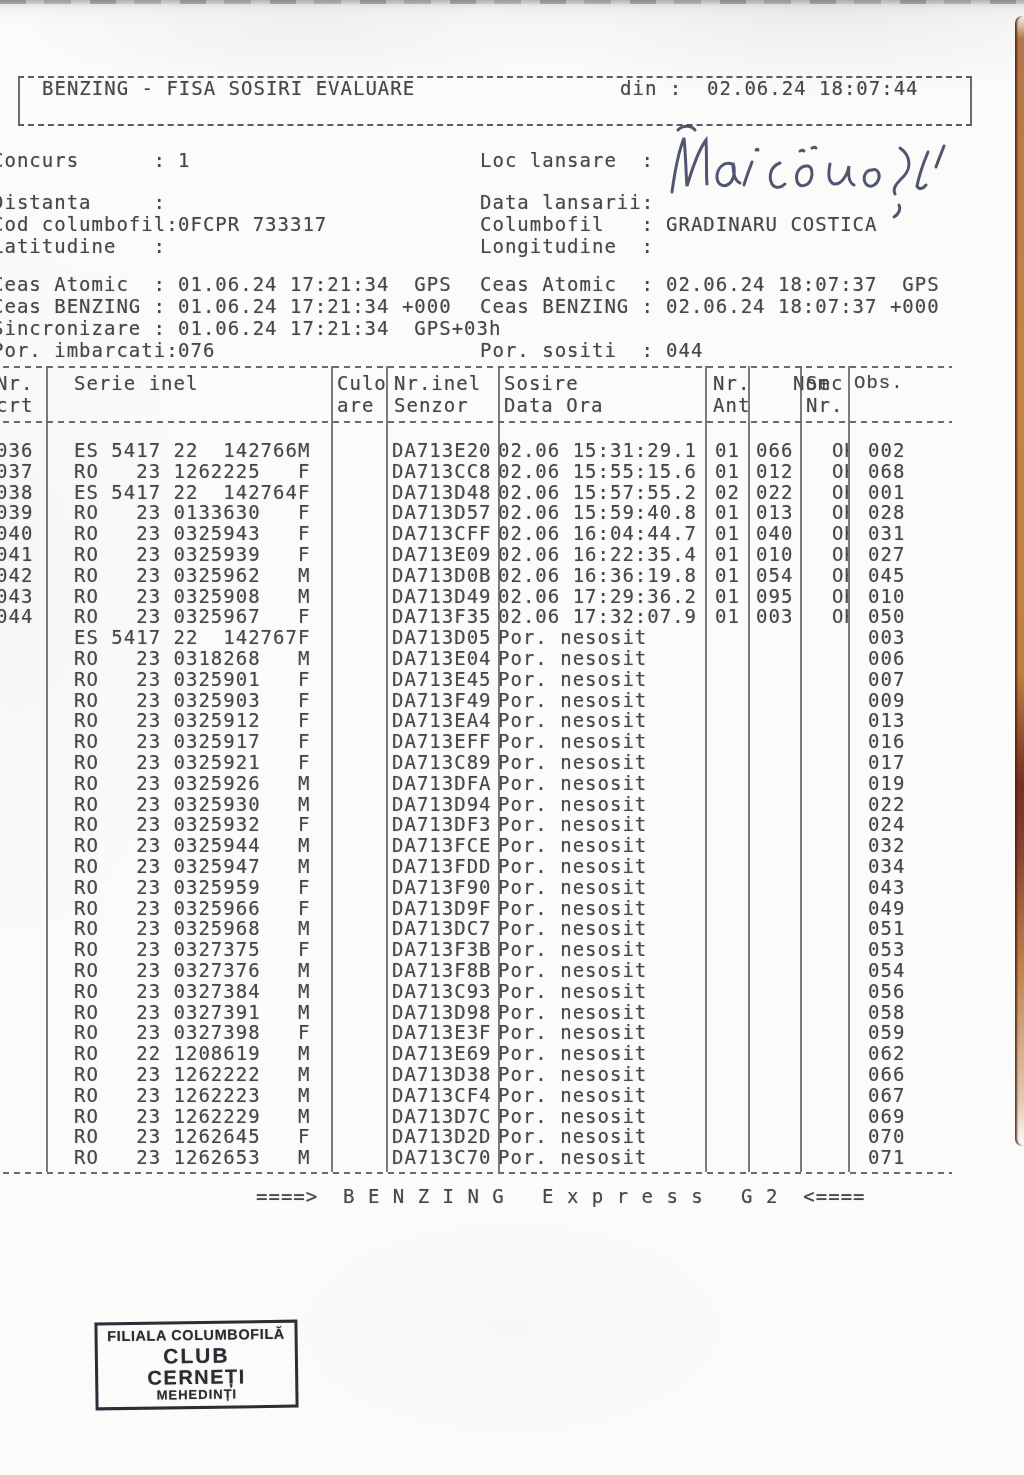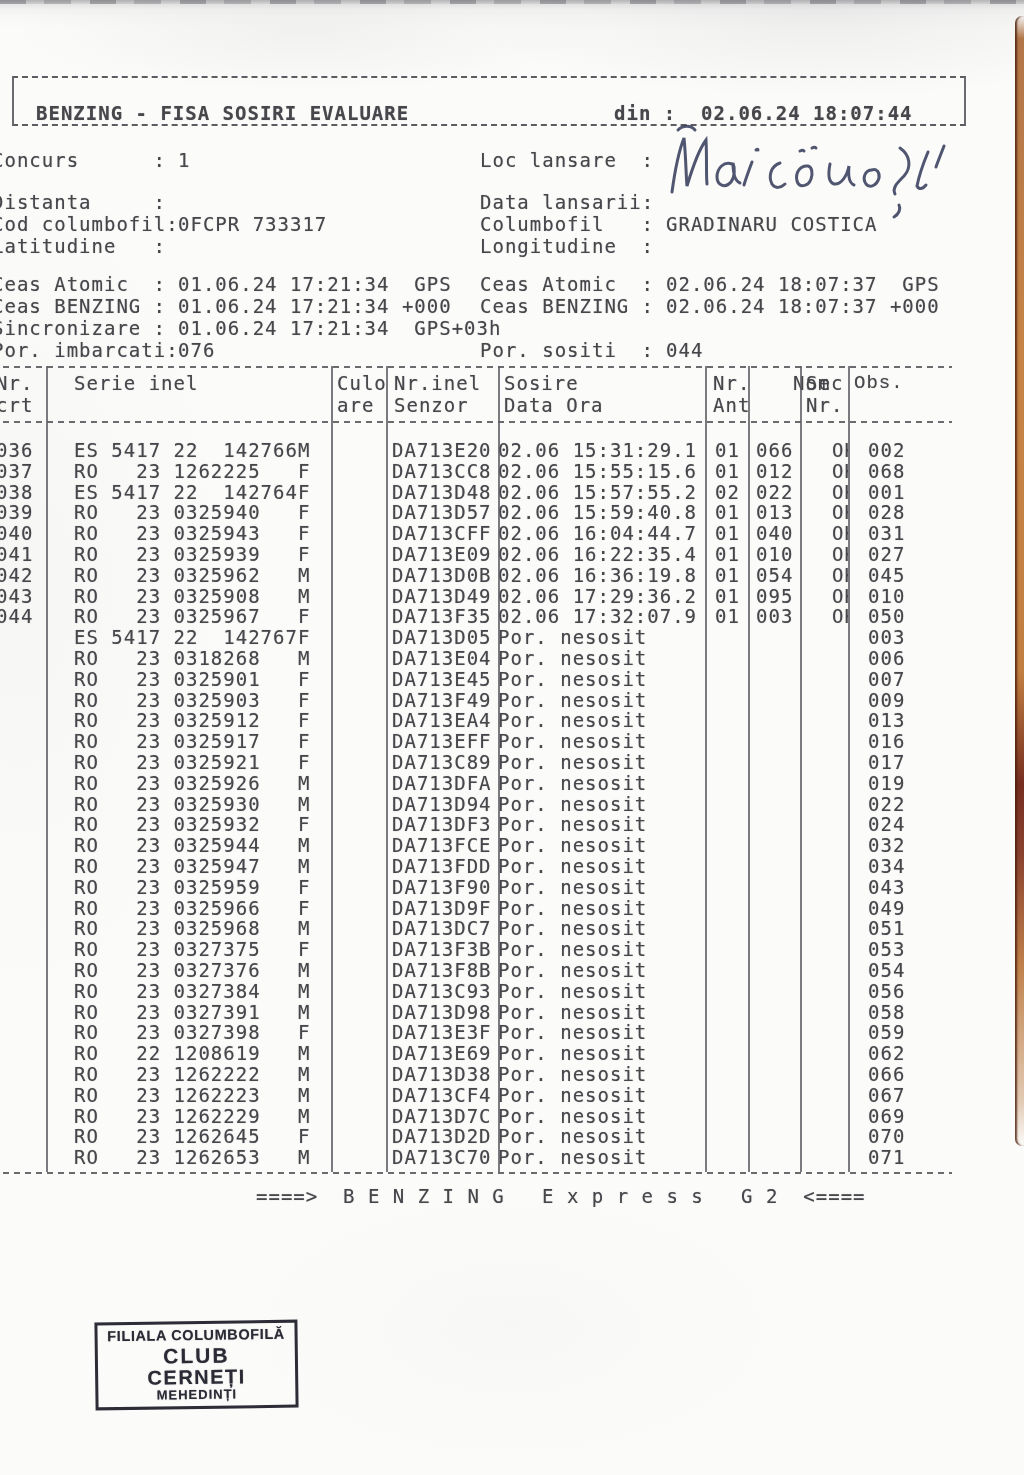--- a/index.html
+++ b/index.html
@@ -28,24 +28,24 @@
       rgba(190,190,196,.14) 9px, rgba(215,215,220,.10) 16px, rgba(255,255,255,0) 27px);}
   .scan-top-line{position:absolute;top:0;left:0;right:0;height:4px;opacity:.55;filter:blur(.4px);
     background:repeating-linear-gradient(90deg, rgba(80,80,88,.8) 0 26px, rgba(80,80,88,.25) 26px 44px, rgba(80,80,88,.6) 44px 71px, rgba(80,80,88,.15) 71px 90px);}
   .scan-right{position:absolute;top:16px;right:0;width:9px;height:1130px;border-radius:7px 0 0 7px;
     box-shadow:inset 3px 0 2px -1px rgba(75,32,12,.85);
     background:linear-gradient(180deg, rgba(160,90,40,0) 0%, rgba(165,95,42,.85) 2%,
       rgba(195,125,60,.95) 30%, rgba(190,120,55,.95) 58%,
       rgba(110,35,20,.95) 68%, rgba(125,45,25,.9) 74%,
       rgba(185,115,55,.9) 84%, rgba(180,110,50,.35) 96%, rgba(180,110,50,0) 100%);}
   
-  .hbox{position:absolute;left:12px;top:76px;width:950px;height:46px;
+  .hbox{position:absolute;left:18px;top:76px;width:950px;height:46px;
     border-top:2px dashed #5c5c62;border-bottom:2px dashed #5c5c62;
     border-left:2px solid #6a6a70;border-right:2px solid #6a6a70;
-    display:flex;align-items:flex-end;font-weight:bold;}
+    display:flex;align-items:flex-start;}
   .hbox .title{padding-left:22px;white-space:pre;}
   .hbox .din{position:absolute;left:600px;white-space:pre;}
   
   .sep{position:absolute;left:-8px;width:960px;height:2px;opacity:.9;
     background:repeating-linear-gradient(90deg,#5a5a60 0 6px, transparent 6px 11px);}
   .vline{position:absolute;top:366px;height:806px;width:2px;background:#5a5a60;opacity:.8;}
   .thead,.trow{display:grid;grid-template-columns:54px 285px 55px 112px 207px 43px 52px 48px 104px;}
   .thead{position:absolute;left:-8px;top:372px;width:960px;}
   .thead .hcell{white-space:pre-line;line-height:22px;}
   .tbody{position:absolute;left:-8px;top:440px;width:960px;}
@@ -170,21 +170,21 @@
       <div class="cell c-culoare"></div>
       <div class="cell c-senzor">DA713D48</div>
       <div class="cell c-sosire">02.06 15:57:55.2</div>
       <div class="cell c-ant">02</div>
       <div class="cell c-nom">022</div>
       <div class="cell c-sec">OK</div>
       <div class="cell c-obs">001</div>
     </div>
     <div class="trow">
       <div class="cell c-nr">039</div>
-      <div class="cell c-serie">RO   23 0325940   F</div>
+      <div class="cell c-serie">RO   23 0133630   F</div>
       <div class="cell c-culoare"></div>
       <div class="cell c-senzor">DA713D57</div>
       <div class="cell c-sosire">02.06 15:59:40.8</div>
       <div class="cell c-ant">01</div>
       <div class="cell c-nom">013</div>
       <div class="cell c-sec">OK</div>
       <div class="cell c-obs">028</div>
     </div>
     <div class="trow">
       <div class="cell c-nr">040</div>

